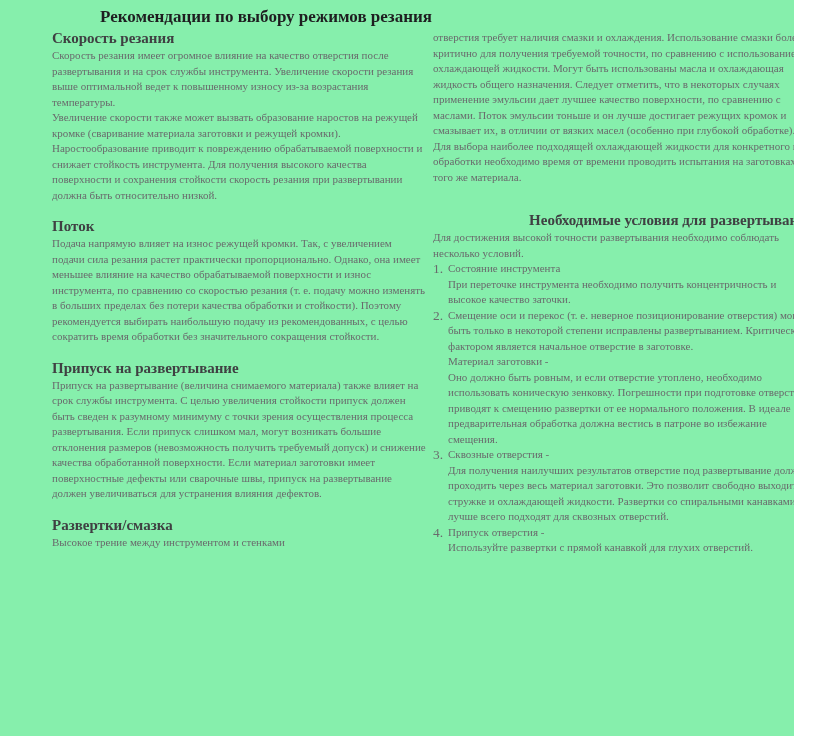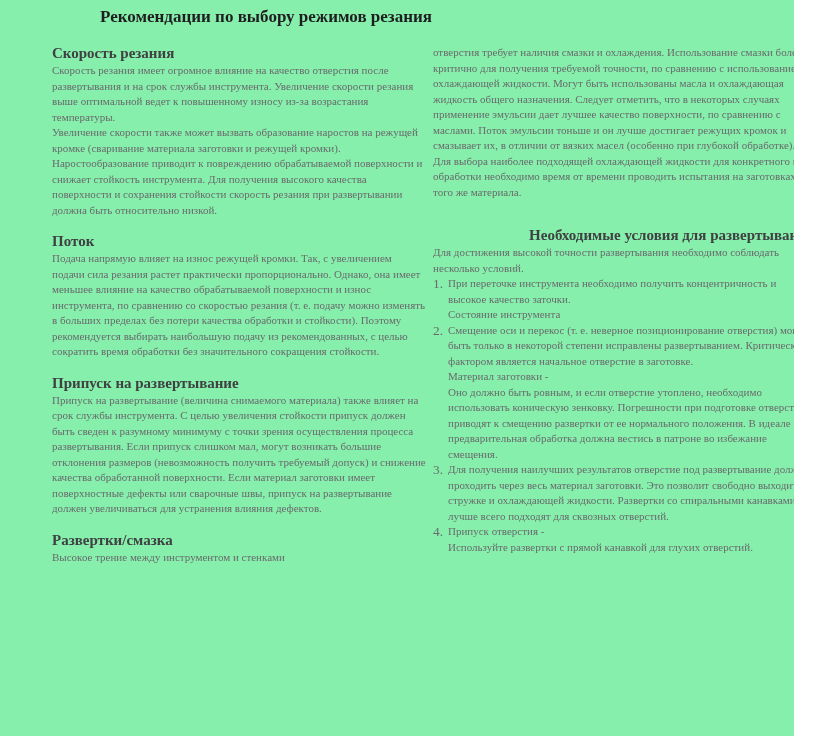--- a/index.html
+++ b/index.html
@@ -18,21 +18,21 @@
     top: 6px;
     margin: 0;
     font-size: 17px;
     line-height: 22px;
     font-weight: 700;
     color: #1e1e20;
   }
   .columns {
     position: absolute;
     left: 52px;
-    top: 45px;
+    top: 30px;
     width: 763px;
     display: flex;
   }
   .col { box-sizing: border-box; }
   .col-left  { width: 381px; padding-right: 6px; }
   .col-right { width: 382px; }
   .col p {
     margin: 0;
     font-size: 11px;
     line-height: 15.5px;
@@ -94,37 +94,38 @@
       <p>отверстия требует наличия смазки и охлаждения. Использование смазки более критично для получения требуемой точности, по сравнению с использованием охлаждающей жидкости. Могут быть использованы масла и охлаждающая жидкость общего назначения. Следует отметить, что в некоторых случаях применение эмульсии дает лучшее качество поверхности, по сравнению с маслами. Поток эмульсии тоньше и он лучше достигает режущих кромок и смазывает их, в отличии от вязких масел (особенно при глубокой обработке).</p>
       <p>Для выбора наиболее подходящей охлаждающей жидкости для конкретного вида обработки необходимо время от времени проводить испытания на заготовках из того же материала.</p>
 
       <section>
         <h2 class="sec gap-lg">Необходимые условия для развертывания</h2>
         <p>Для достижения высокой точности развертывания необходимо соблюдать несколько условий.</p>
 
         <div class="num-item">
           <span class="num">1.</span>
           <div class="num-body">
+            <p>Состояние инструмента</p>
             <p>При переточке инструмента необходимо получить концентричность и высокое качество заточки.</p>
-            <p>Состояние инструмента</p>
           </div>
         </div>
 
         <div class="num-item">
           <span class="num">2.</span>
           <div class="num-body">
             <p>Смещение оси и перекос (т. е. неверное позиционирование отверстия) могут быть только в некоторой степени исправлены развертыванием. Критическим фактором является начальное отверстие в заготовке.</p>
             <p>Материал заготовки -</p>
             <p>Оно должно быть ровным, и если отверстие утоплено, необходимо использовать коническую зенковку. Погрешности при подготовке отверстия приводят к смещению развертки от ее нормального положения. В идеале предварительная обработка должна вестись в патроне во избежание смещения.</p>
           </div>
         </div>
 
         <div class="num-item">
           <span class="num">3.</span>
           <div class="num-body">
+            <p>Сквозные отверстия -</p>
             <p>Для получения наилучших результатов отверстие под развертывание должно проходить через весь материал заготовки. Это позволит свободно выходить стружке и охлаждающей жидкости. Развертки со спиральными канавками лучше всего подходят для сквозных отверстий.</p>
           </div>
         </div>
 
         <div class="num-item">
           <span class="num">4.</span>
           <div class="num-body">
             <p>Припуск отверстия -</p>
             <p>Используйте развертки с прямой канавкой для глухих отверстий.</p>
           </div>

